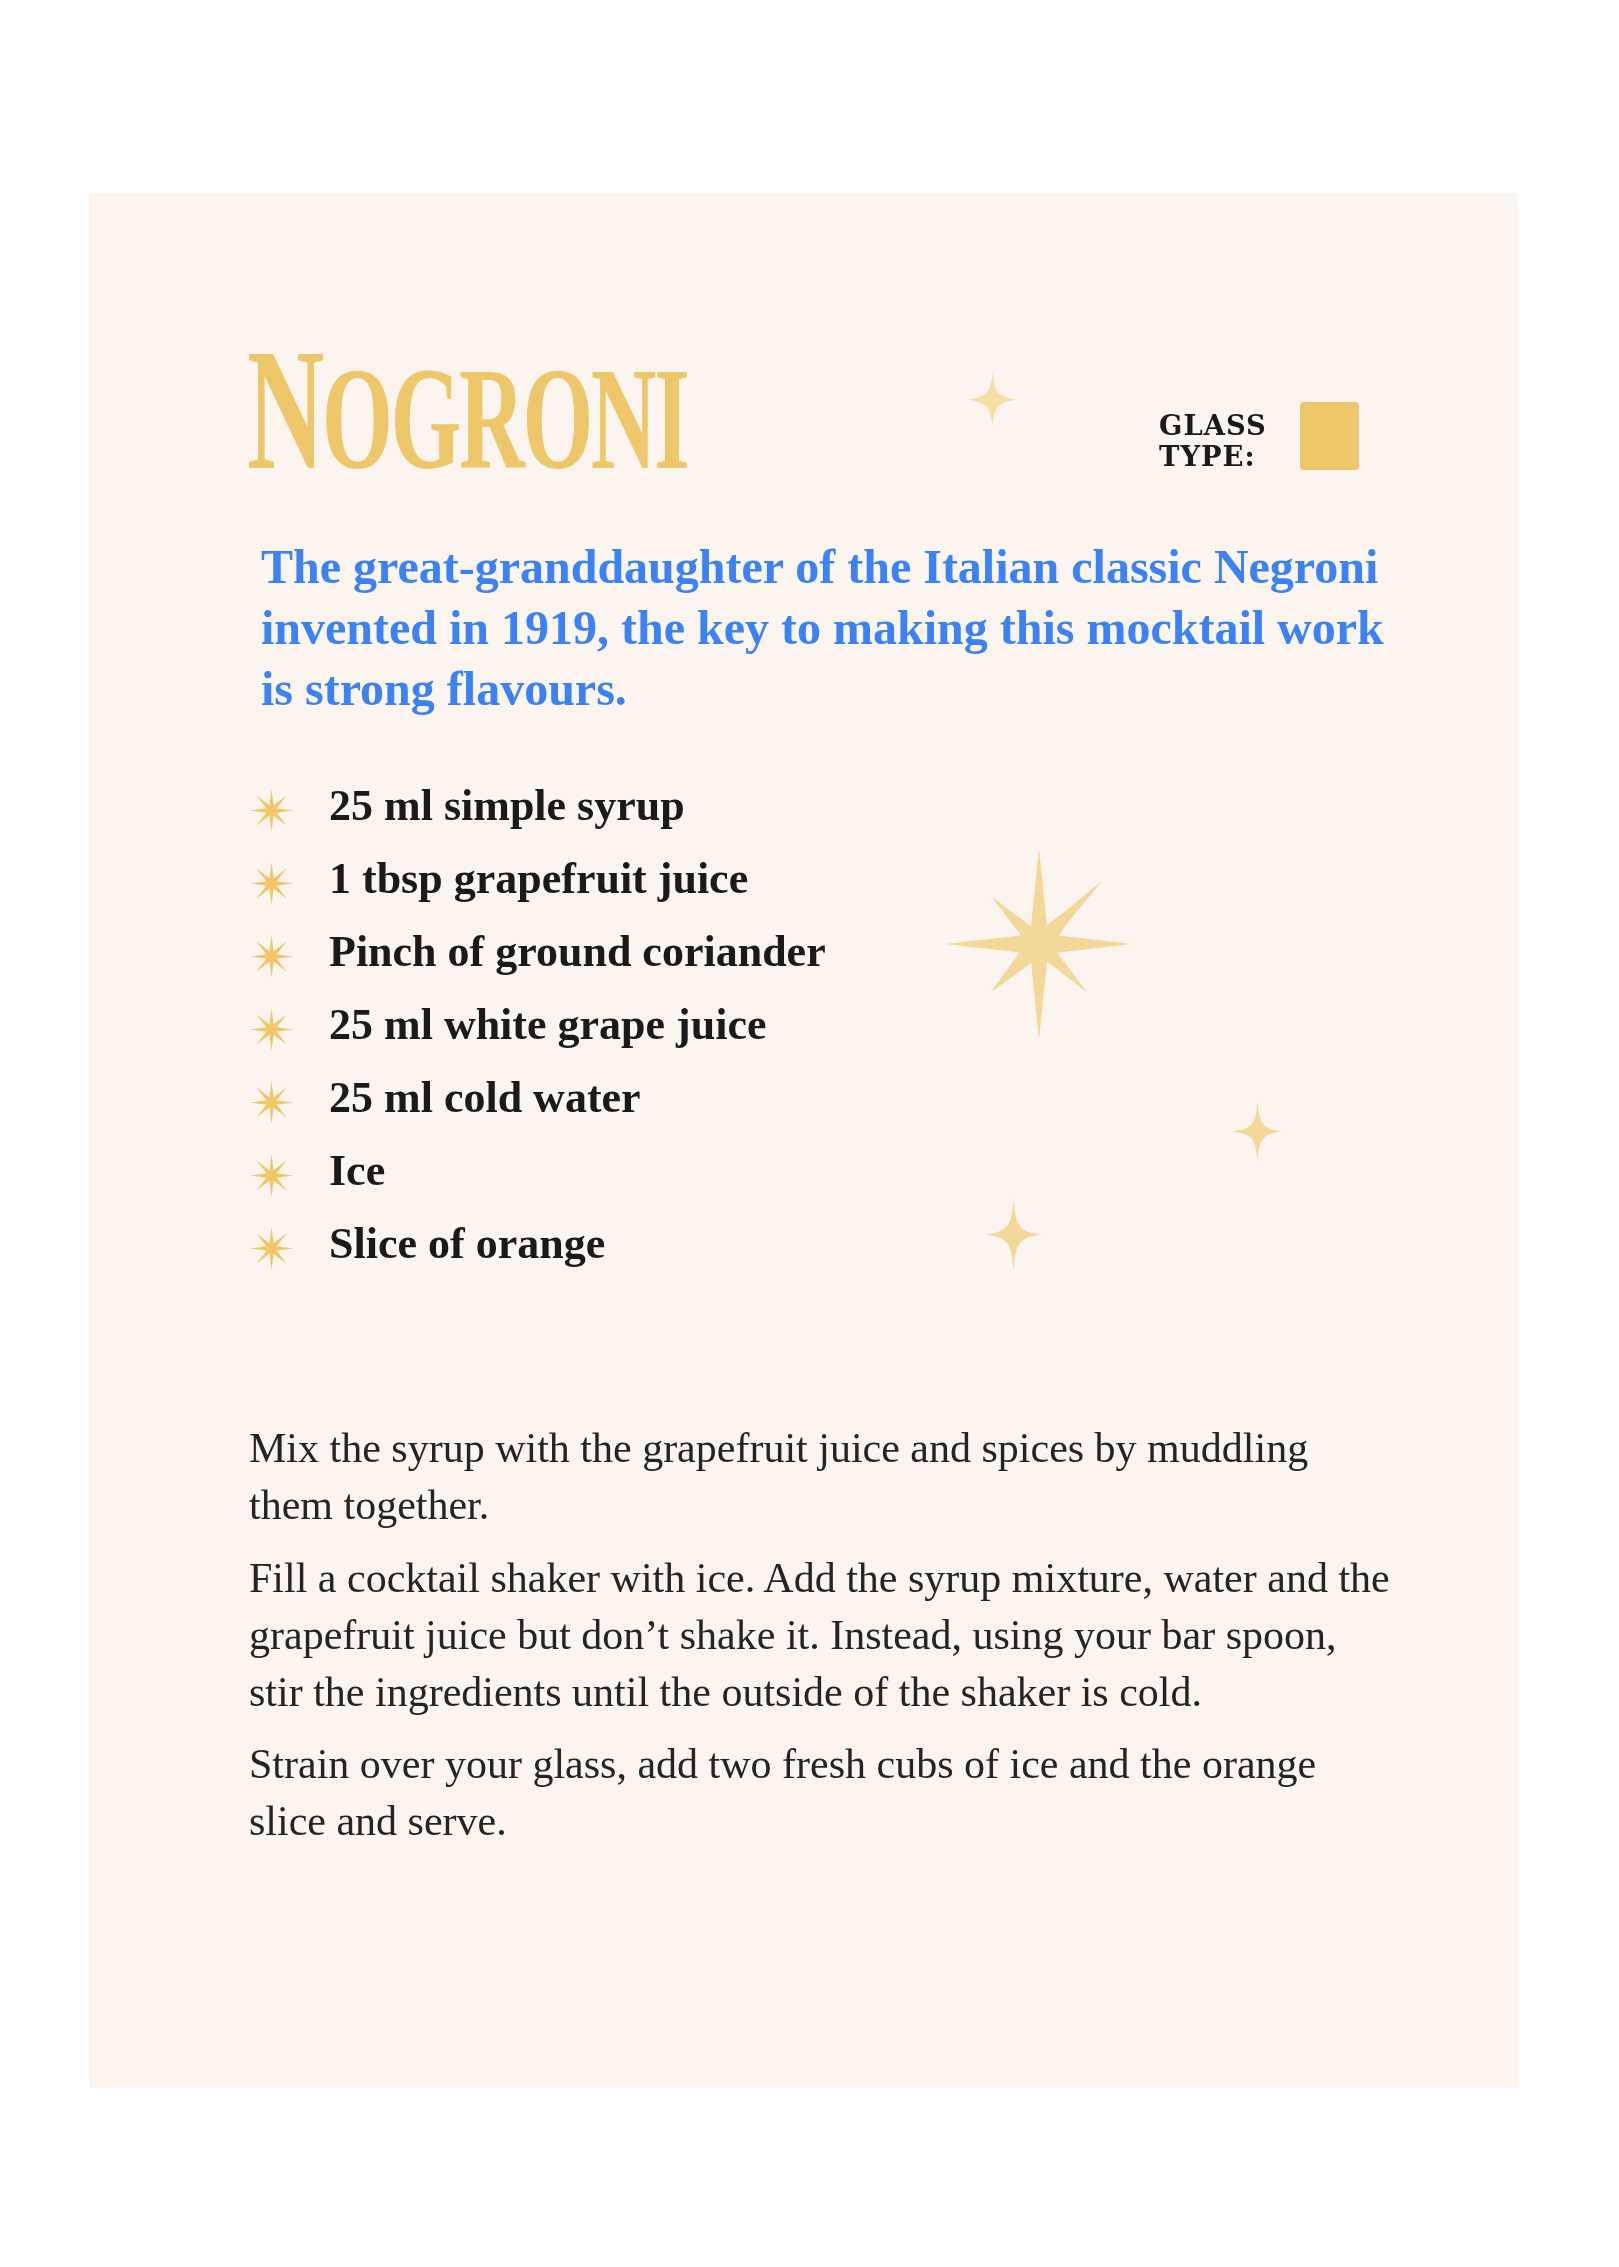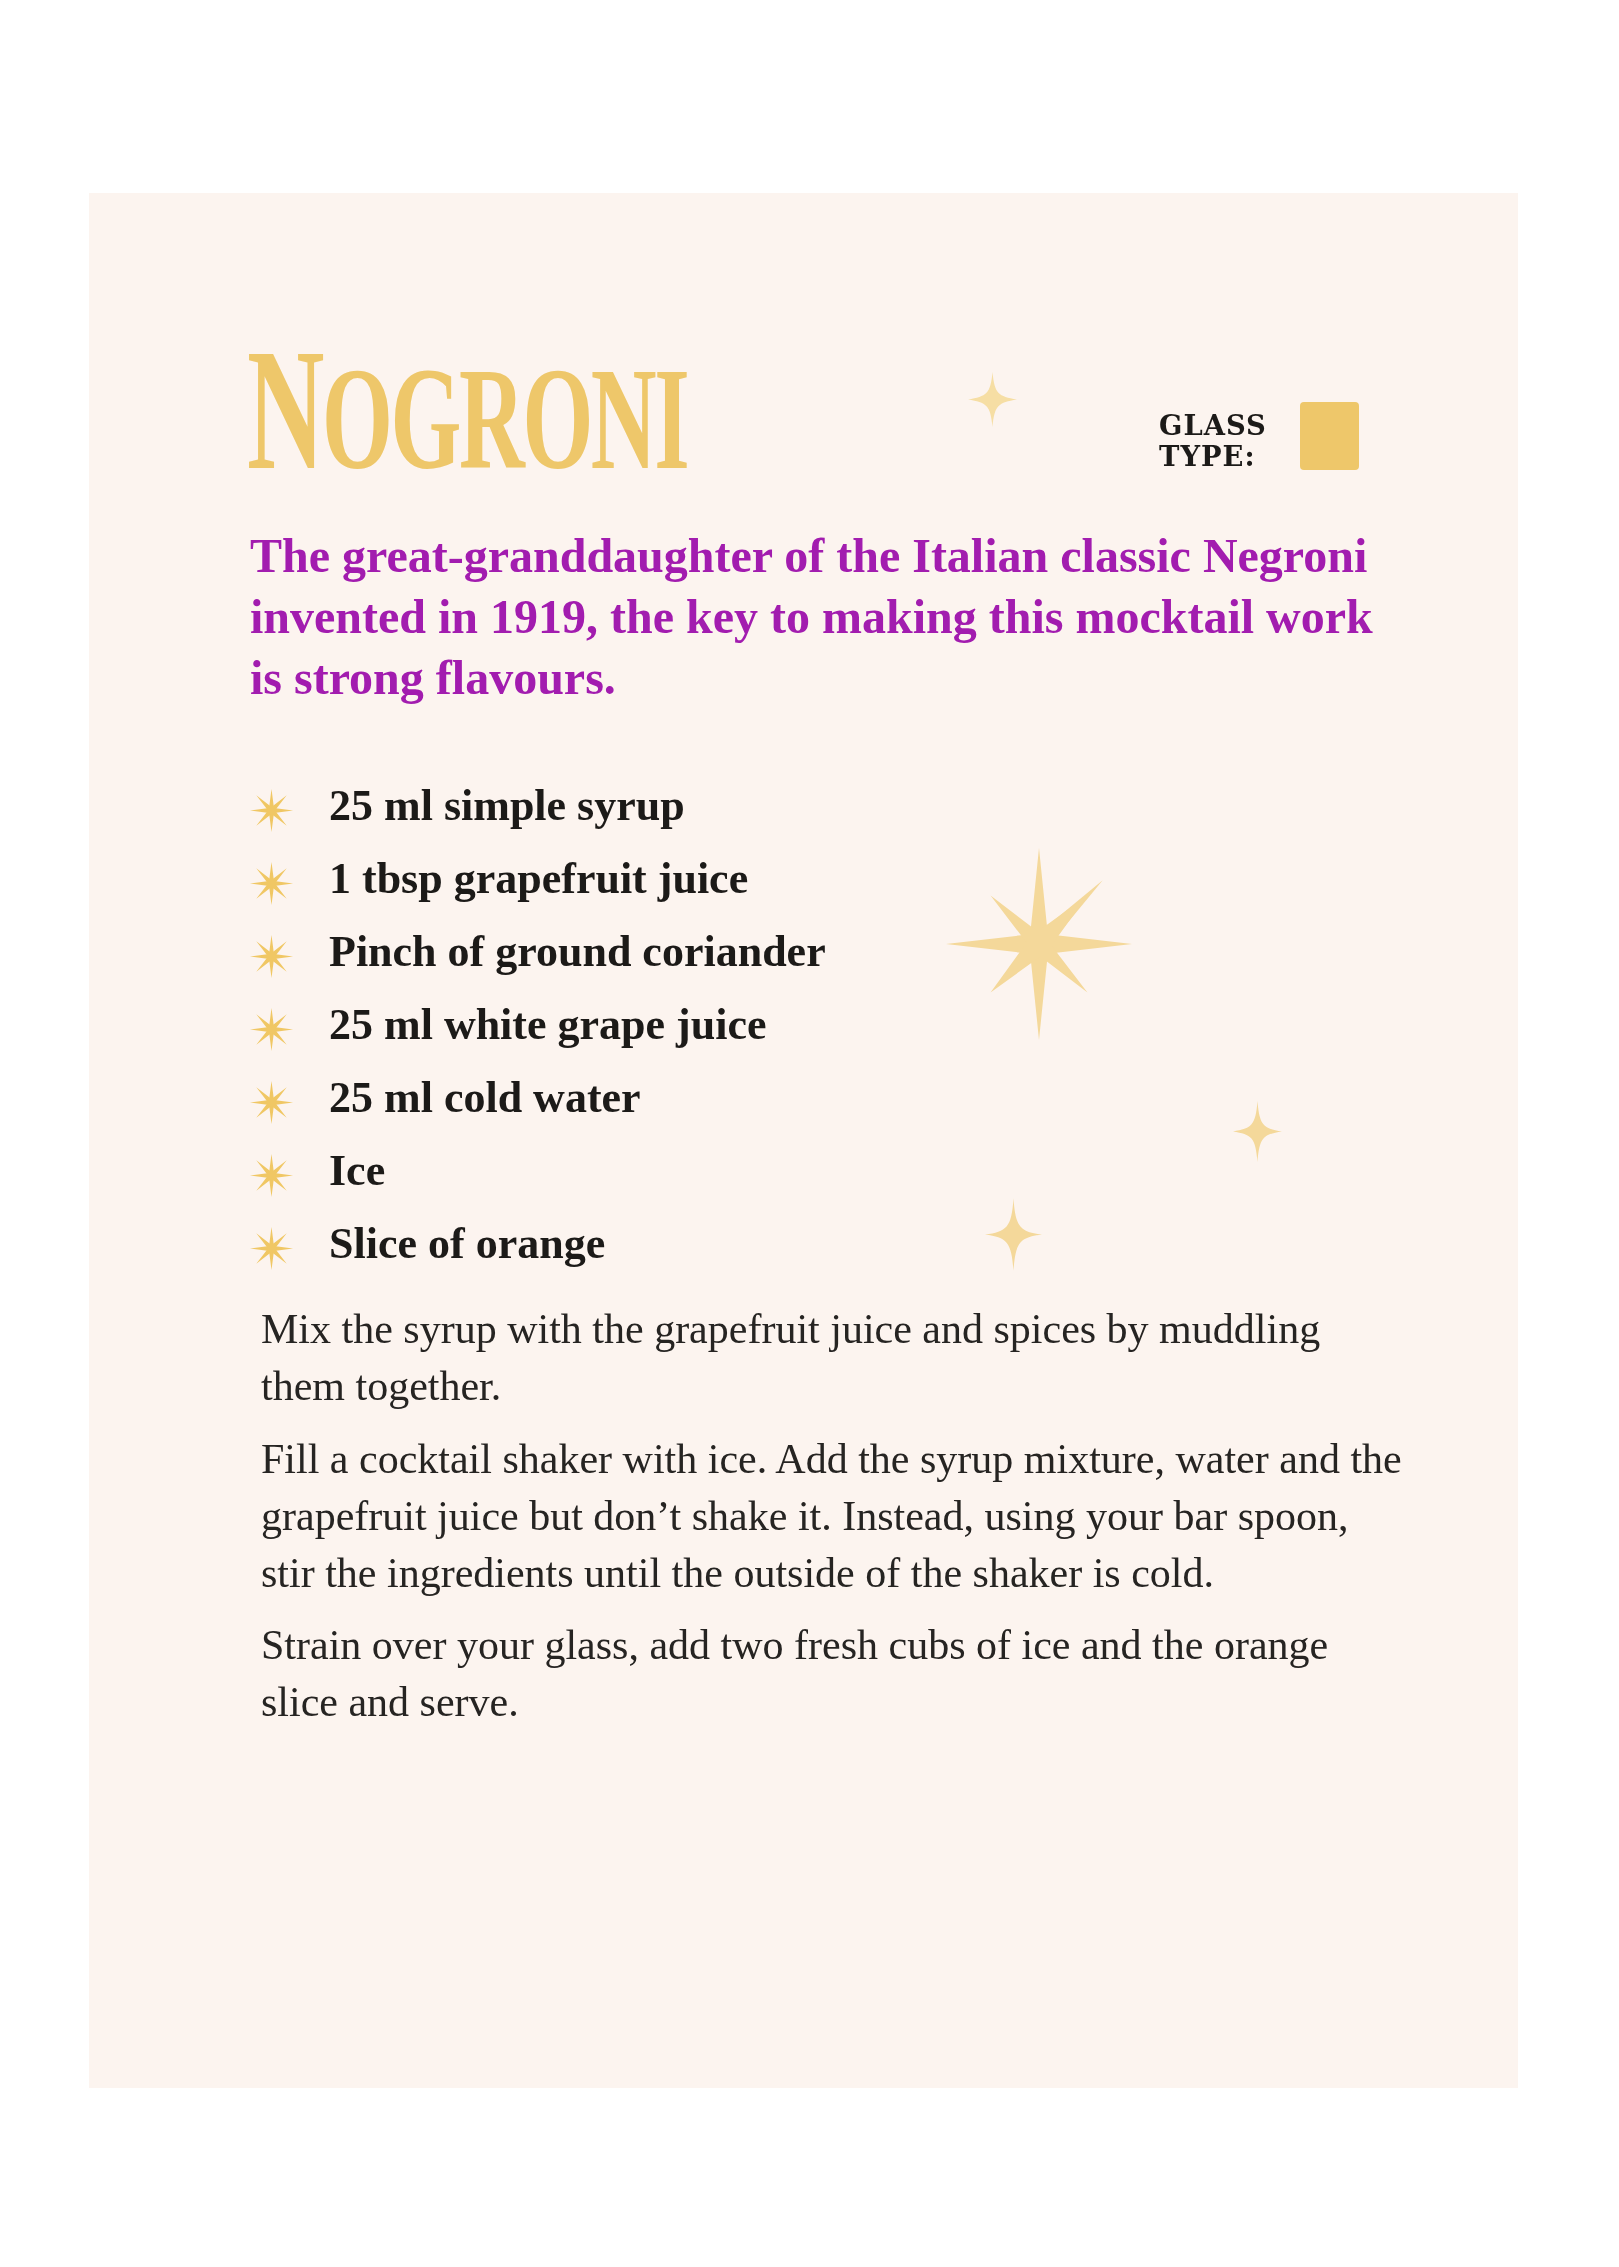--- a/index.html
+++ b/index.html
@@ -60,26 +60,26 @@
       width: 59px;
       height: 68px;
       border-radius: 3.9px;
       background: #eec76a;
     }
     .intro {
       position: absolute;
       left: 249px;
       top: 524px;
       width: 1137px;
-      margin: 1px;
+      margin: 12px;
       font-family: "Liberation Serif", "DejaVu Serif", serif;
       font-weight: 700;
       font-size: 48px;
       line-height: 61px;
-      color: #a21caf;
+      color: #3b82f6;
     }
     .ingredients {
       position: absolute;
       left: 249px;
       top: 760px;
       margin: 0;
       padding: 0;
       list-style: none;
     }
     .ingredients li {
@@ -99,23 +99,22 @@
       font-family: "Liberation Serif", "DejaVu Serif", serif;
       font-weight: 700;
       font-size: 44px;
       line-height: 55px;
       color: #1c1a18;
       white-space: nowrap;
     }
     .method {
       position: absolute;
       left: 249px;
-      top: 1301px;
+      top: 1420px;
       width: 1147px;
-      margin-left: 12px;
     }
     .method p {
       margin: 0 0 15.7px 0;
       font-family: "Liberation Serif", "DejaVu Serif", serif;
       font-size: 42px;
       line-height: 57px;
       color: #262422;
     }
     .deco {
       position: absolute;

